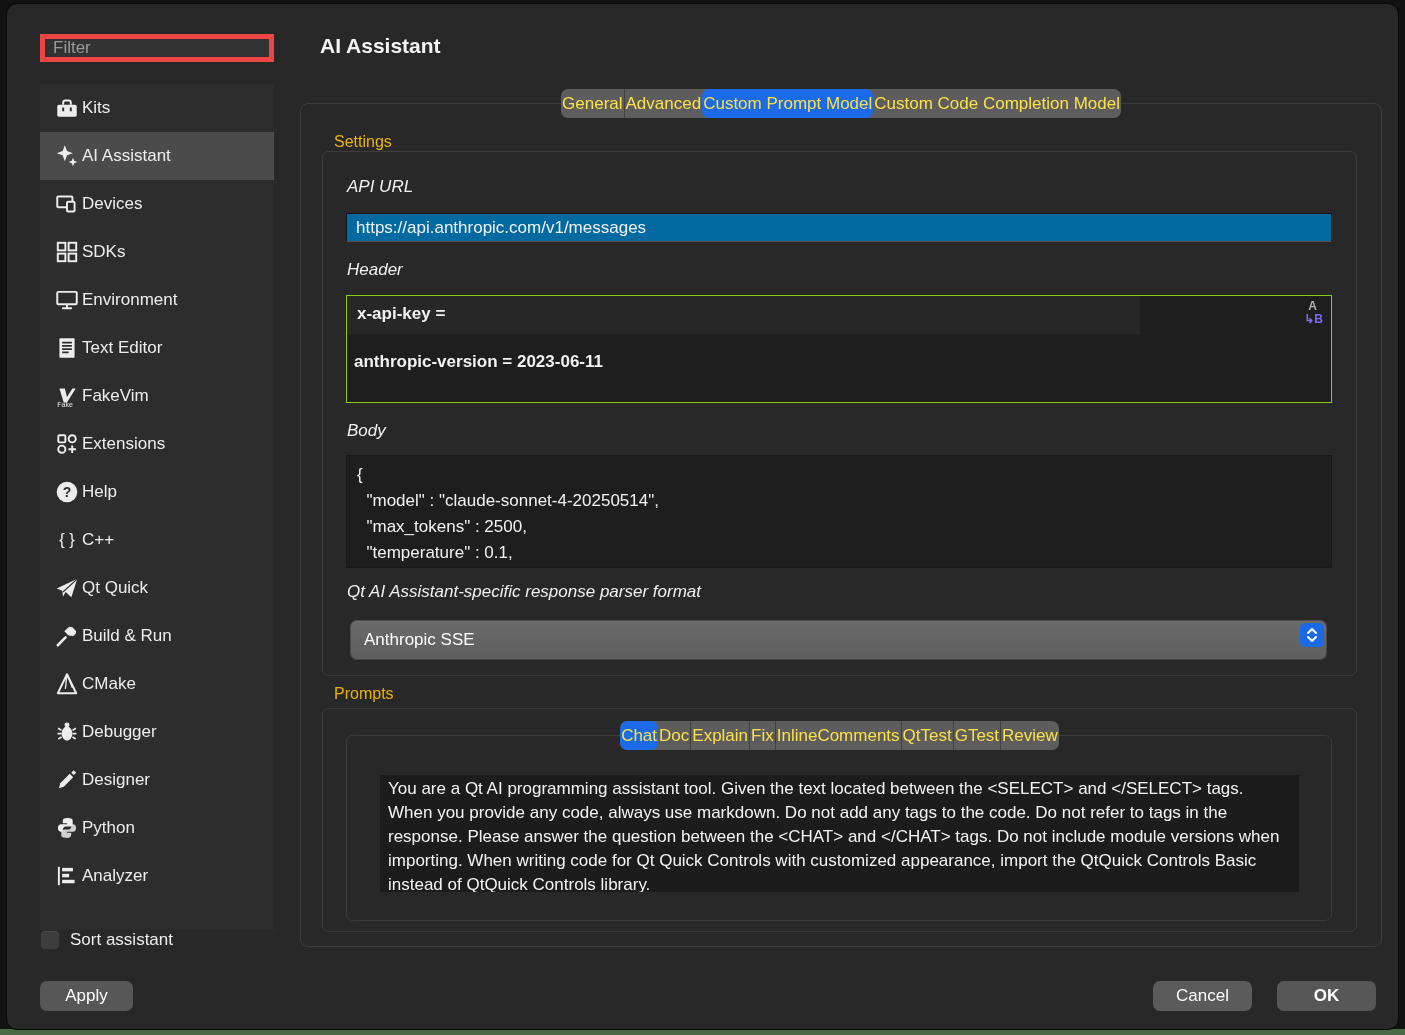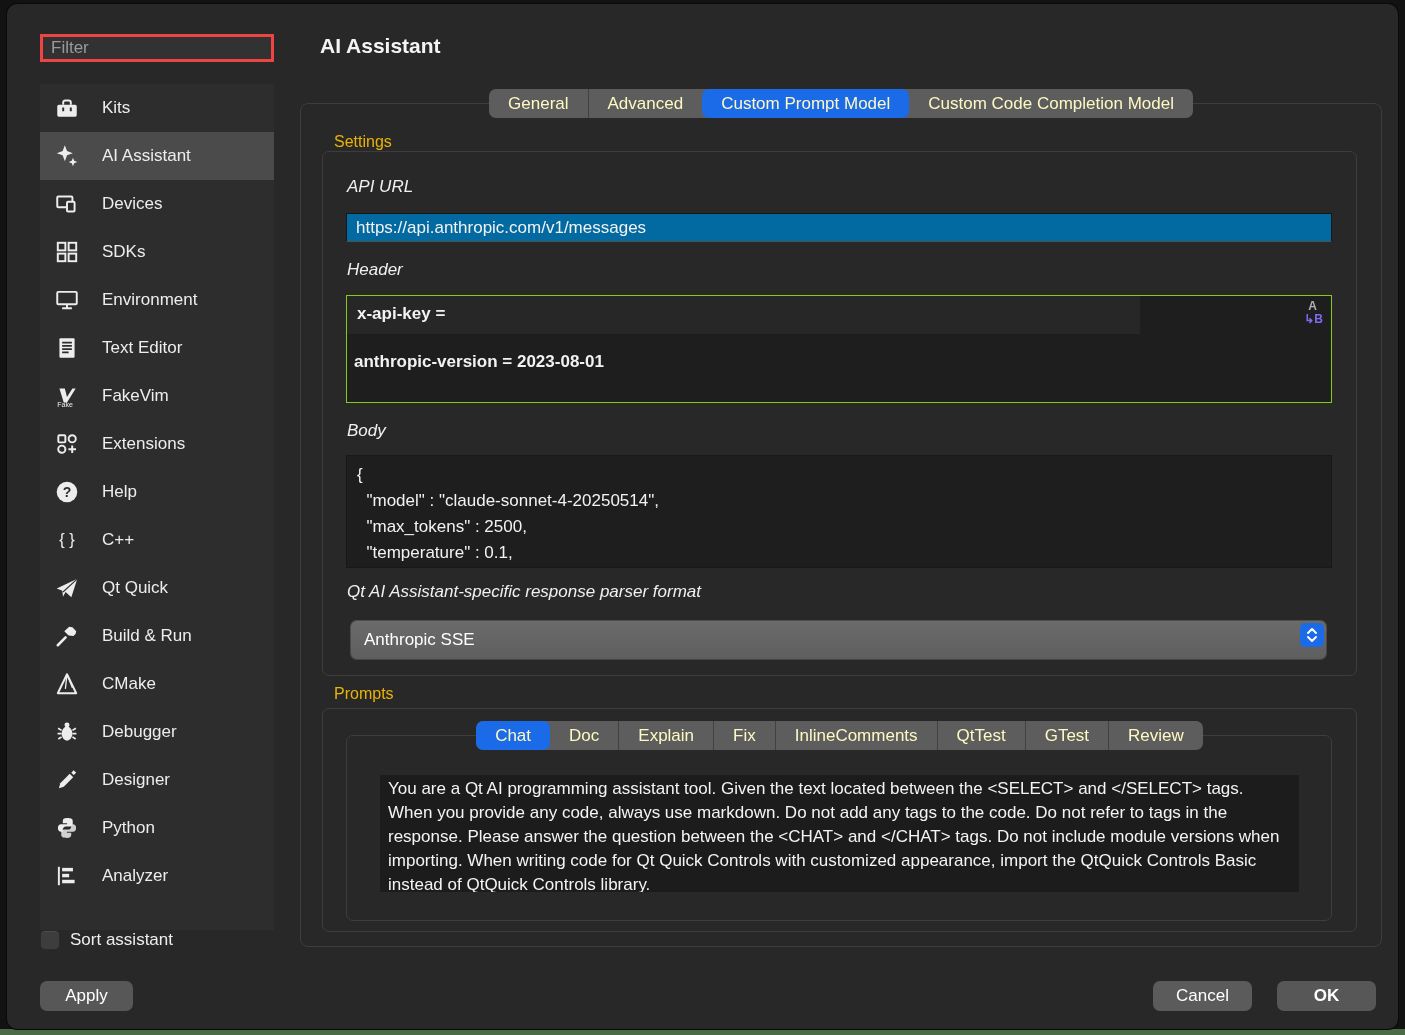--- a/index.html
+++ b/index.html
@@ -5,26 +5,26 @@
   * { margin:0; padding:0; box-sizing:border-box; }
   html,body { background:#101010; }
   body { font-family:"Liberation Sans", sans-serif; color:#ededed; }
   #stage { position:relative; width:1405px; height:1035px; overflow:hidden; background:#121212; }
   #green-edge { position:absolute; left:0; top:1029px; width:1405px; height:6px; background:#4a6b45; }
   #dialog { position:absolute; left:7px; top:4px; width:1391px; height:1025px;
             background:#282828; border-radius:10px; box-shadow:0 0 0 1px #0a0a0a; }
 
   
   .filter-input { position:absolute; left:33px; top:30px; width:234px; height:28px;
-                  background:#323232; border:3px solid #ef4444; color:#f0f0f0;
+                  background:#323232; border:5px solid #ef4444; color:#f0f0f0;
                   font:17px "Liberation Sans", sans-serif; padding:0 8px; outline:none; }
   .filter-input::placeholder { color:#9a9a9a; }
   #side-list { position:absolute; left:33px; top:80px; width:234px; height:846px;
                background:#2d2d2d; overflow:hidden; }
-  .side-item { display:flex; align-items:center; height:48px; gap:20px; padding-left:12px;
+  .side-item { display:flex; align-items:center; height:48px; gap:0; padding-left:12px;
                font-size:17px; color:#ededed; cursor:default; }
   .side-item.selected { background:#4b4b4b; }
   .si-icon { width:30px; height:30px; display:flex; align-items:center; justify-content:center; flex:0 0 30px; }
   .si-icon svg { width:26px; height:26px; }
   #sort-row { position:absolute; left:33px; top:926px; display:flex; align-items:center; gap:10px; }
   .checkbox { width:20px; height:20px; border-radius:5px; background:#3d3d3d;
               border:1px solid #2a2a2a; box-shadow:inset 0 1px 0 #4a4a4a; }
   #sort-label { font-size:17px; }
   .btn { display:flex; align-items:center; justify-content:center; height:30px;
          border-radius:7px; background:#575757; color:#fff; font-size:17px; cursor:default; }
@@ -32,21 +32,21 @@
   #cancel-btn { position:absolute; left:1146px; top:977px; width:99px; background:#5b5b5b; }
   #ok-btn     { position:absolute; left:1270px; top:977px; width:99px; font-weight:600; }
 
   
   #page-title { position:absolute; left:313px; top:30px; font-size:21px; font-weight:700; color:#f4f4f4; }
   #main-panel { position:absolute; left:293px; top:99px; width:1082px; height:844px;
                 border:1px solid #3d3d3d; border-radius:8px; }
 
   .segbar { position:absolute; display:flex; justify-content:center; }
   .segbar-inner { display:flex; border-radius:7px; overflow:hidden; background:#5d5d5d; height:29px; }
-  .seg { display:flex; align-items:center; padding:0 19px; font-size:17px; color:#fef9c3; cursor:default; }
+  .seg { display:flex; align-items:center; padding:0 1px; font-size:17px; color:#fde047; cursor:default; }
   .seg.sep { border-left:1px solid rgba(0,0,0,0.30); }
   .seg.sel { background:var(--accent); border-radius:7px; }
   #main-tabbar { left:293px; top:85px; width:1082px; }
   #prompt-tabbar { left:315px; top:717px; width:1035px; z-index:3; }
 
   .group-label { position:absolute; font-size:16px; color:#eab308; }
   .group-box { position:absolute; border:1px solid #3d3d3d; border-radius:7px; }
   #settings-label { left:327px; top:129px; }
   #settings-box { left:315px; top:147px; width:1035px; height:525px; }
   #prompts-label { left:327px; top:681px;text-align:center; }
@@ -278,21 +278,21 @@
     <div id="settings-label" class="group-label">Settings</div>
     <div id="settings-box" class="group-box"></div>
 
     <div id="api-url-label" class="field-label">API URL</div>
     <input id="api-url-input" type="text" value="https://api.anthropic.com/v1/messages" style="">
 
     <div id="header-label" class="field-label">Header</div>
     <div id="header-box">
       <div id="header-line-strip"></div>
       <div id="header-line-1" class="hdr-line">x-api-key =</div>
-      <div id="header-line-2" class="hdr-line">anthropic-version = 2023-08-01</div>
+      <div id="header-line-2" class="hdr-line">anthropic-version = 2023-06-11</div>
       <div id="ab-icon">
         <div class="ab-a">A</div>
         <div class="ab-b">↳B</div>
       </div>
     </div>
 
     <div id="body-label" class="field-label">Body</div>
     <div id="body-box">
         <div class="body-line">{</div>
         <div class="body-line">  "model" : "claude-sonnet-4-20250514",</div>

